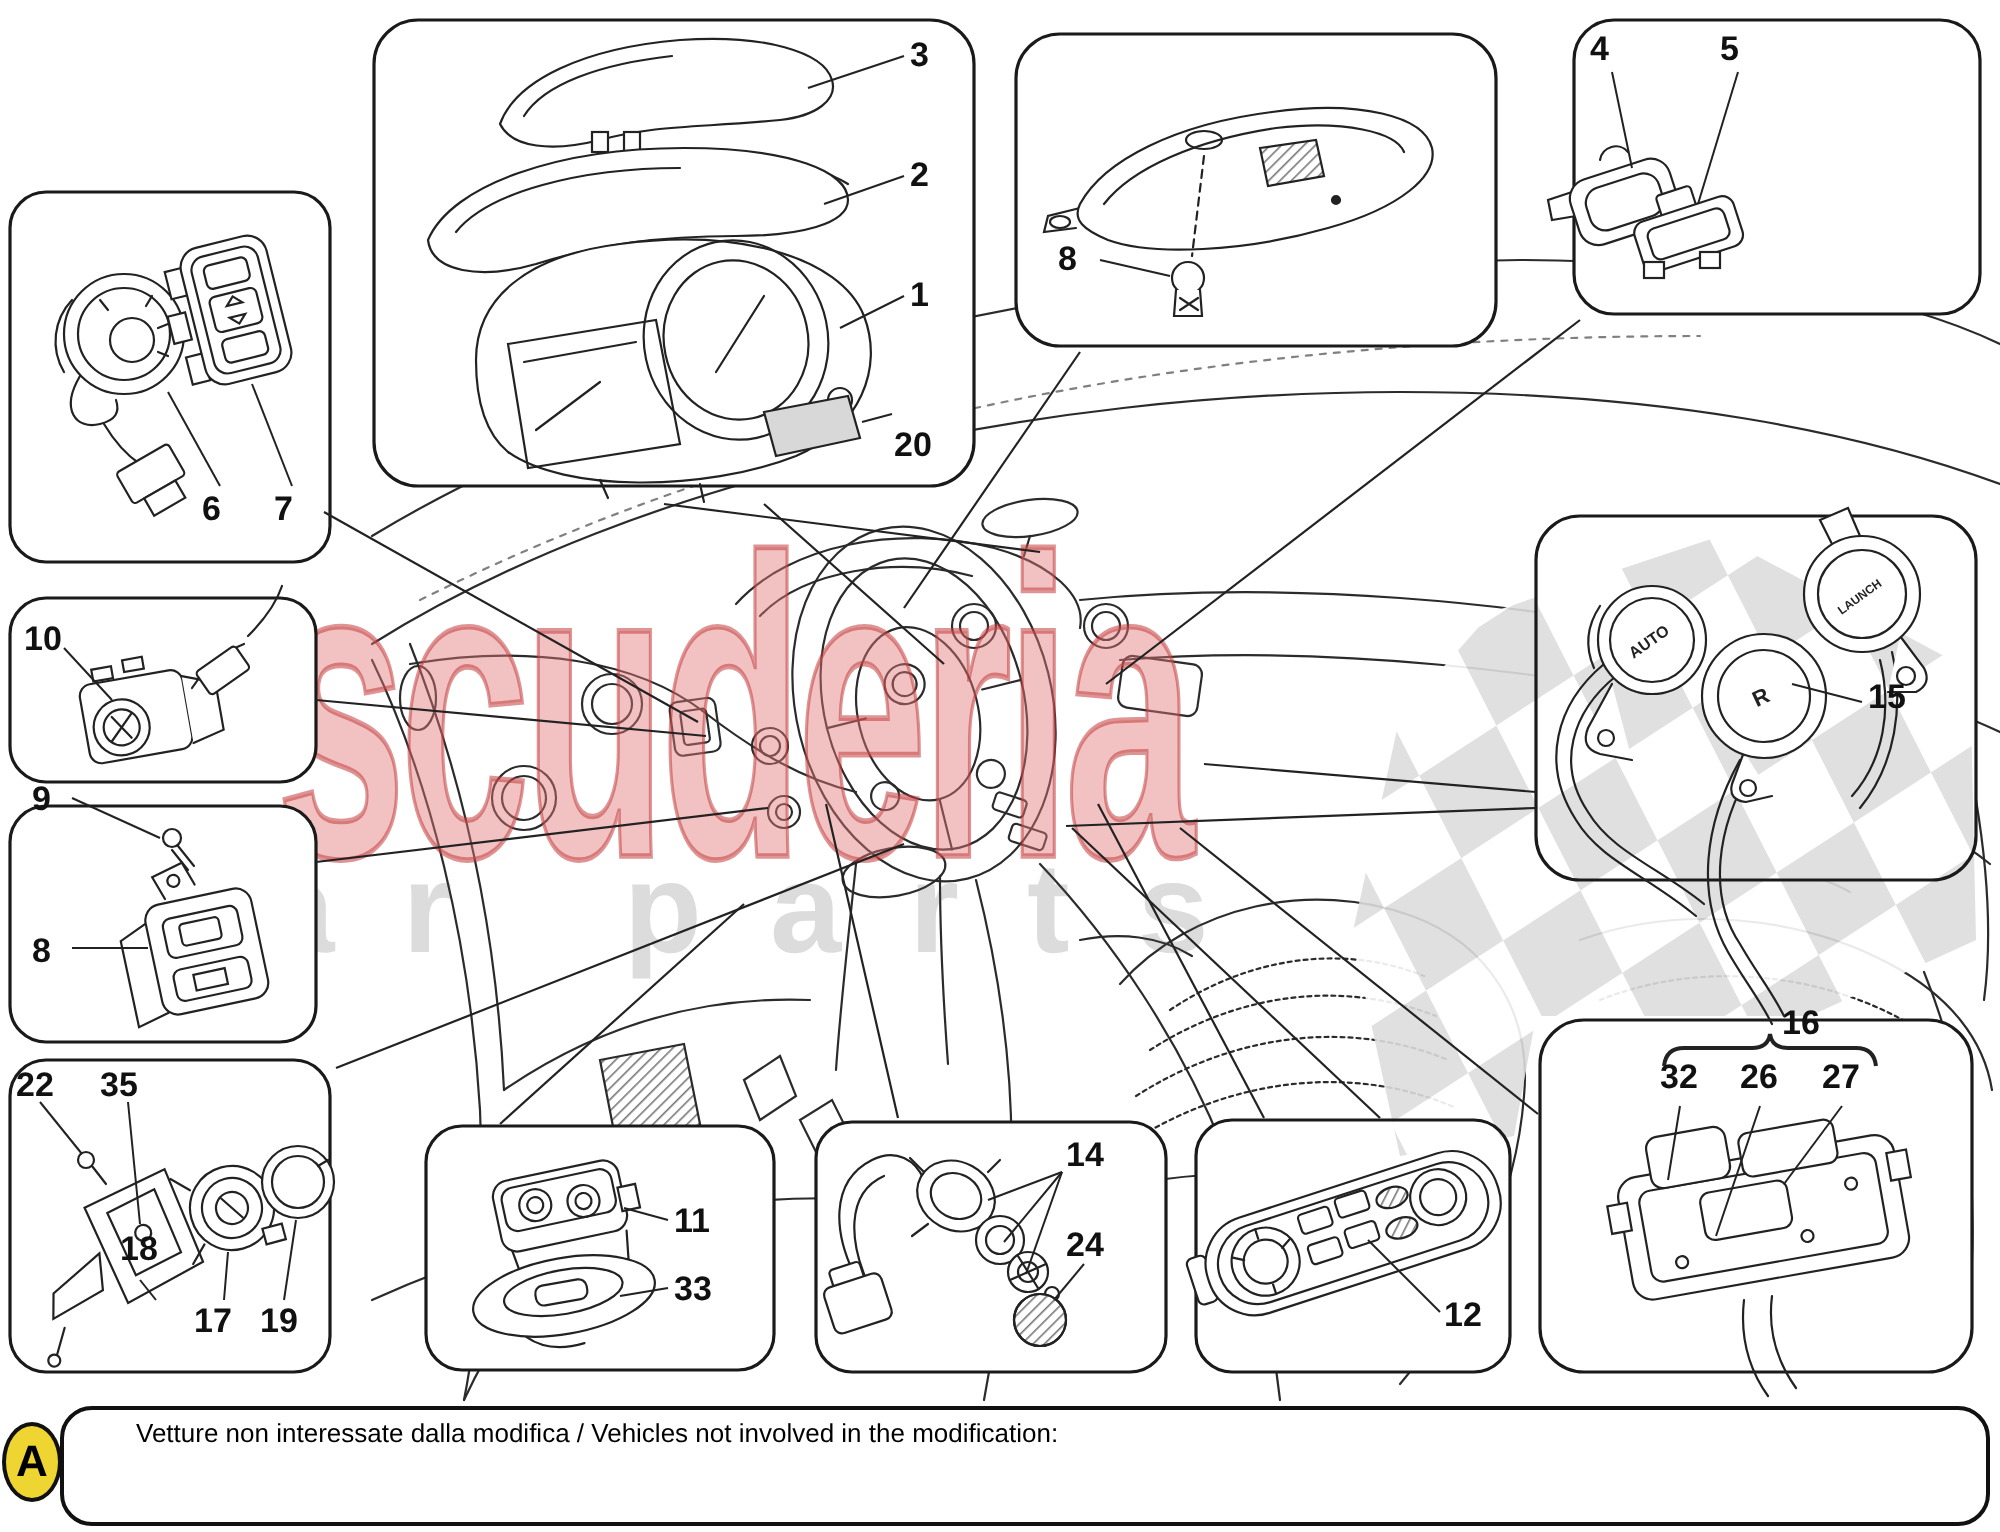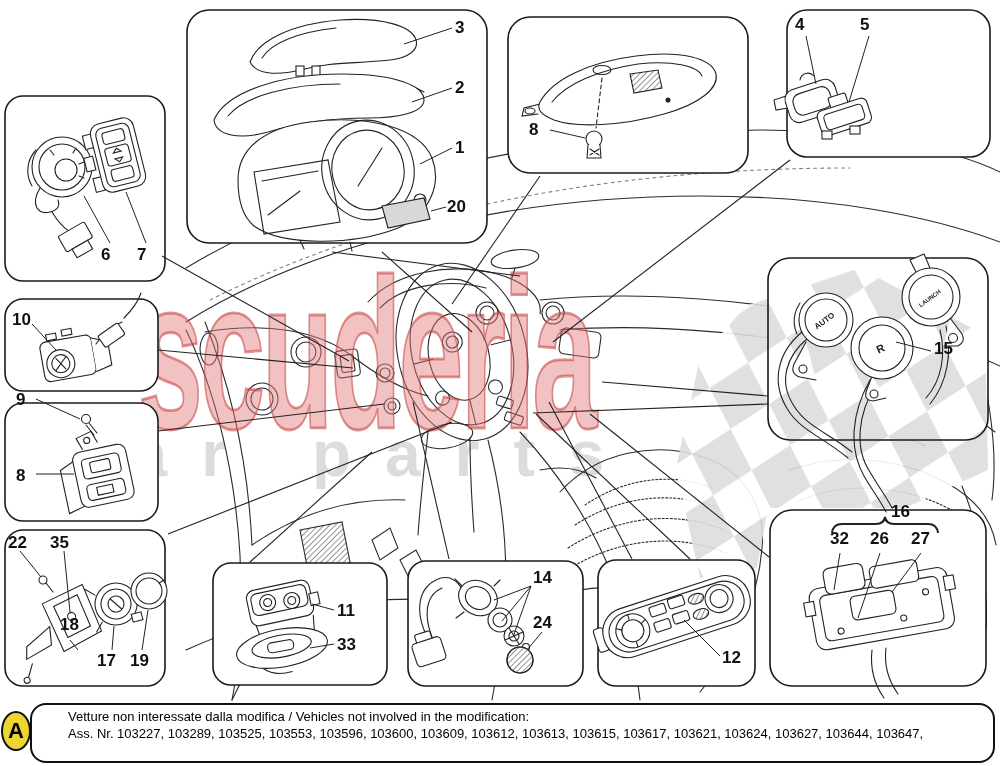--- a/index.html
+++ b/index.html
@@ -447,21 +447,21 @@
     <line x1="840" y1="553" x2="834" y2="590"></line>
     <line x1="880" y1="553" x2="858" y2="618"></line>
     <line x1="921" y1="553" x2="892" y2="592"></line>
     <path d="M832,533 Q833,524 842,524 L876,524 Q884,524 885,517 Q886,524 894,524 L928,524 Q937,524 938,533" fill="none" stroke-width="2"></path>
   </g>
 </svg>
 
   <div class="lbl" style="left:455px;top:19px">3</div>
   <div class="lbl" style="left:455px;top:79px">2</div>
   <div class="lbl" style="left:455px;top:139px">1</div>
-  <div class="lbl" style="left:447px;top:198px">20</div>
+  <div class="lbl" style="left:447px;top:214px">20</div>
   <div class="lbl" style="left:529px;top:121px">8</div>
   <div class="lbl" style="left:795px;top:16px">4</div>
   <div class="lbl" style="left:860px;top:16px">5</div>
   <div class="lbl" style="left:101px;top:246px">6</div>
   <div class="lbl" style="left:137px;top:246px">7</div>
   <div class="lbl" style="left:12px;top:311px">10</div>
   <div class="lbl" style="left:16px;top:391px">9</div>
   <div class="lbl" style="left:16px;top:467px">8</div>
   <div class="lbl" style="left:8px;top:534px">22</div>
   <div class="lbl" style="left:50px;top:534px">35</div>
@@ -475,18 +475,17 @@
   <div class="lbl" style="left:722px;top:649px">12</div>
   <div class="lbl" style="left:934px;top:340px">15</div>
   <div class="lbl" style="left:891px;top:503px">16</div>
   <div class="lbl" style="left:830px;top:530px">32</div>
   <div class="lbl" style="left:870px;top:530px">26</div>
   <div class="lbl" style="left:911px;top:530px">27</div>
 
   <div class="footer-box">
     <div class="footer-text">
       <div>Vetture non interessate dalla modifica / Vehicles not involved in the modification:</div>
-      <div>Ass. Nr. 103227, 103289, 103525, 103553, 103596, 103600, 103609, 103612, 103613, 103615, 103617, 103621, 103624, 103627, 103644, 103647,</div>
     </div>
   </div>
   <div class="badge">A</div>
 
 </div>
 
 </body></html>

